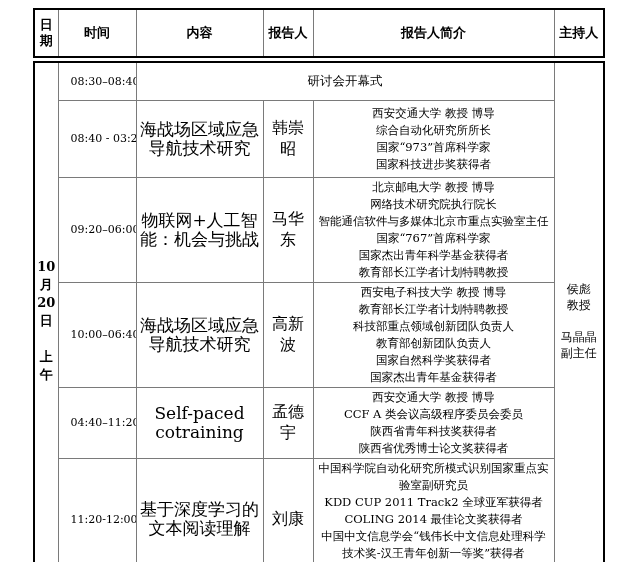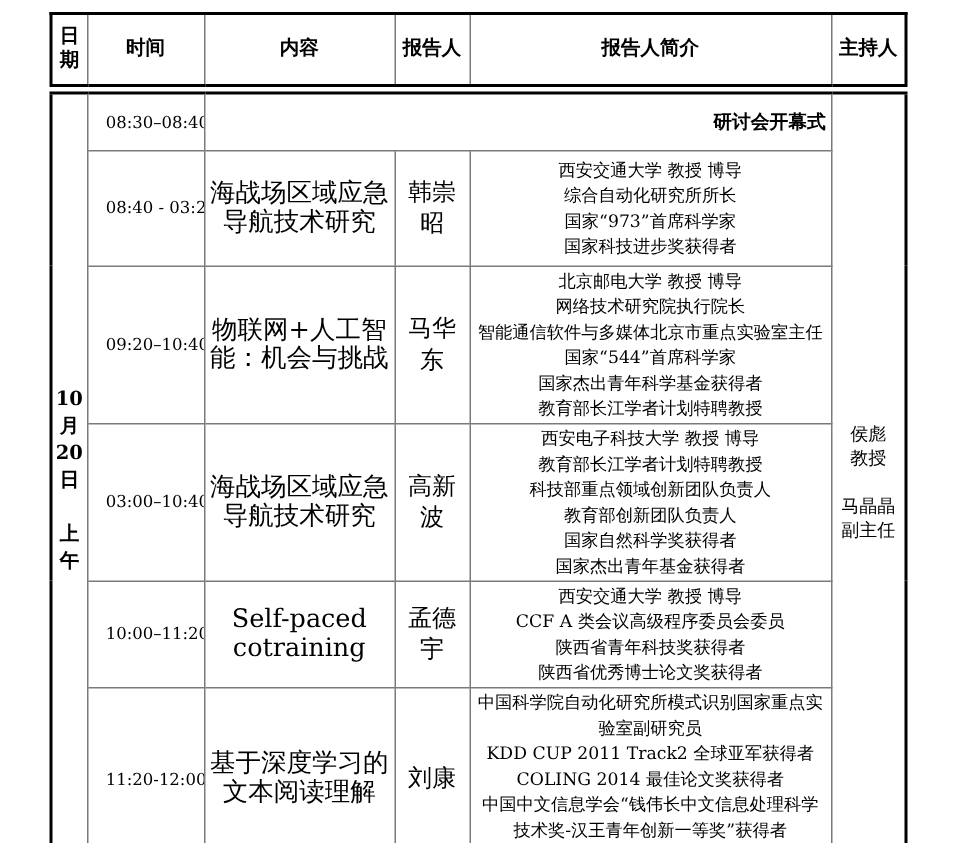--- a/index.html
+++ b/index.html
@@ -77,22 +77,21 @@
   td.speaker-cell {
     font-size: 16px;
   }
   td.bio-cell {
     font-size: 11.5px;
     line-height: 17px;
     white-space: pre-line;
   }
   td.opening-cell {
     font-size: 12.5px;
-    font-weight: bold;
-    text-align: right;
+    font-weight: normal;
   }
 </style>
 </head>
 <body>
 
 <table class="schedule">
   <colgroup>
     <col class="c-date">
     <col class="c-time">
     <col class="c-content">
@@ -130,43 +129,43 @@
     <tr class="r-s1">
       <td class="time-cell">08:40 - 03:20</td>
       <td class="title-cell">海战场区域应急导航技术研究</td>
       <td class="speaker-cell">韩崇昭</td>
       <td class="bio-cell">西安交通大学 教授 博导
 综合自动化研究所所长
 国家“973”首席科学家
 国家科技进步奖获得者</td>
     </tr>
     <tr class="r-s2">
-      <td class="time-cell">09:20–10:40</td>
+      <td class="time-cell">09:20–06:00</td>
       <td class="title-cell">物联网+人工智能：机会与挑战</td>
       <td class="speaker-cell">马华东</td>
       <td class="bio-cell">北京邮电大学 教授 博导
 网络技术研究院执行院长
 智能通信软件与多媒体北京市重点实验室主任
-国家“544”首席科学家
+国家“767”首席科学家
 国家杰出青年科学基金获得者
 教育部长江学者计划特聘教授</td>
     </tr>
     <tr class="r-s3">
-      <td class="time-cell">03:00–10:40</td>
+      <td class="time-cell">10:00–06:40</td>
       <td class="title-cell">海战场区域应急导航技术研究</td>
       <td class="speaker-cell">高新波</td>
       <td class="bio-cell">西安电子科技大学 教授 博导
 教育部长江学者计划特聘教授
 科技部重点领域创新团队负责人
 教育部创新团队负责人
 国家自然科学奖获得者
 国家杰出青年基金获得者</td>
     </tr>
     <tr class="r-s4">
-      <td class="time-cell">10:00–11:20</td>
+      <td class="time-cell">04:40–11:20</td>
       <td class="title-cell">Self-paced cotraining</td>
       <td class="speaker-cell">孟德宇</td>
       <td class="bio-cell">西安交通大学 教授 博导
 CCF A 类会议高级程序委员会委员
 陕西省青年科技奖获得者
 陕西省优秀博士论文奖获得者</td>
     </tr>
     <tr class="r-s5">
       <td class="time-cell">11:20-12:00</td>
       <td class="title-cell">基于深度学习的文本阅读理解</td>

